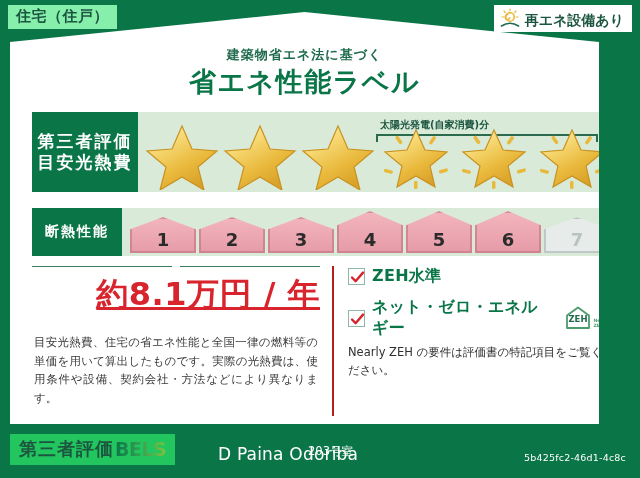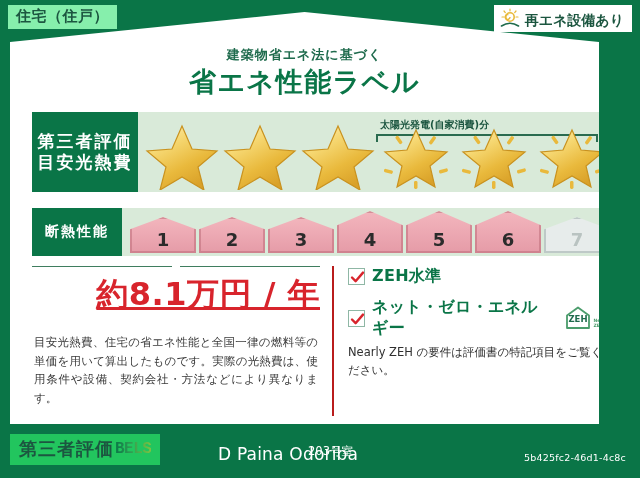--- a/index.html
+++ b/index.html
@@ -327,28 +327,27 @@
     align-items: center;
     gap: 1px;
   }
   .bels-jp {
     color: #1c5640;
     font-size: 18px;
     font-weight: bold;
     letter-spacing: 1px;
   }
   .bels-en {
-    font-size: 16px;
+    font-size: 19px;
     font-weight: bold;
     letter-spacing: -0.5px;
     background: linear-gradient(90deg, #0a7547 0%, #2f9d52 45%, #7cc242 100%);
     -webkit-background-clip: text;
     background-clip: text;
     color: transparent;
-    font-family: Liberation Mono, monospace;
   }
   .bldg-name {
     position: absolute;
     left: 218px; top: 20px;
     color: #ffffff;
     font-size: 17px;
     letter-spacing: 0.2px;
   }
   .bldg-room {
     position: absolute;

